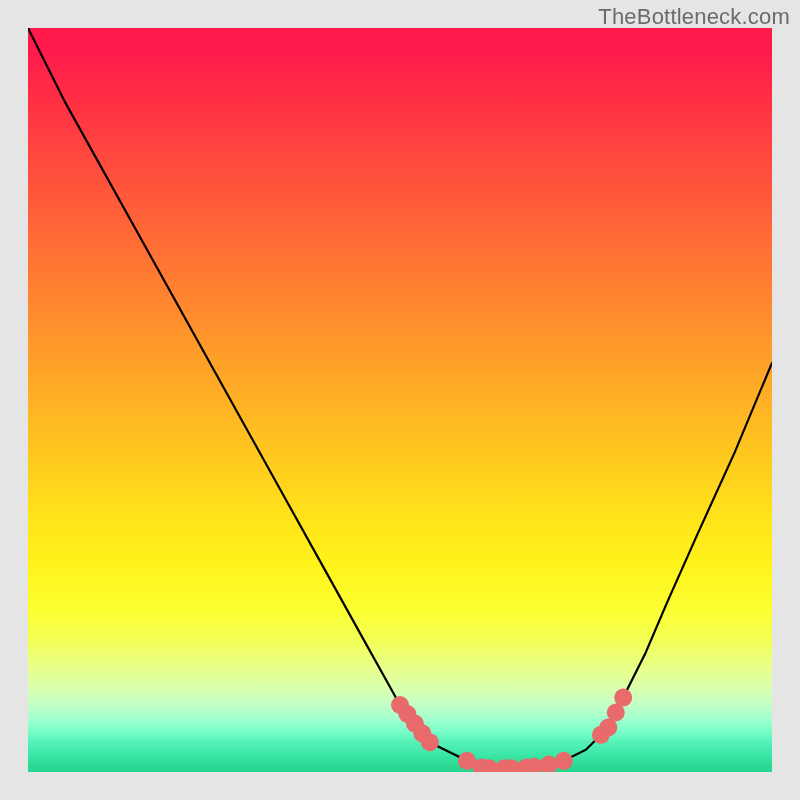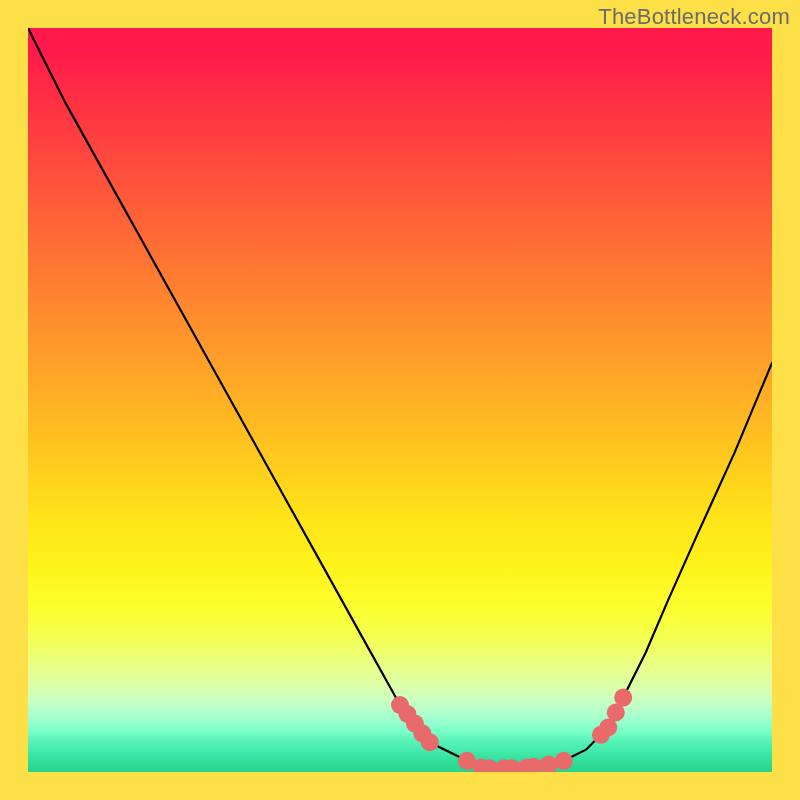--- a/index.html
+++ b/index.html
@@ -8,21 +8,21 @@
     width: 800px;
     height: 800px;
     background: #000;
     font-family: Arial, Helvetica, sans-serif;
     overflow: hidden;
   }
   .frame {
     position: relative;
     width: 800px;
     height: 800px;
-    background: #fde047;
+    background: #e5e5e5;
   }
   .plot {
     position: absolute;
     left: 28px;
     top: 28px;
     width: 744px;
     height: 744px;
     overflow: hidden;
   }
   .gradient {

